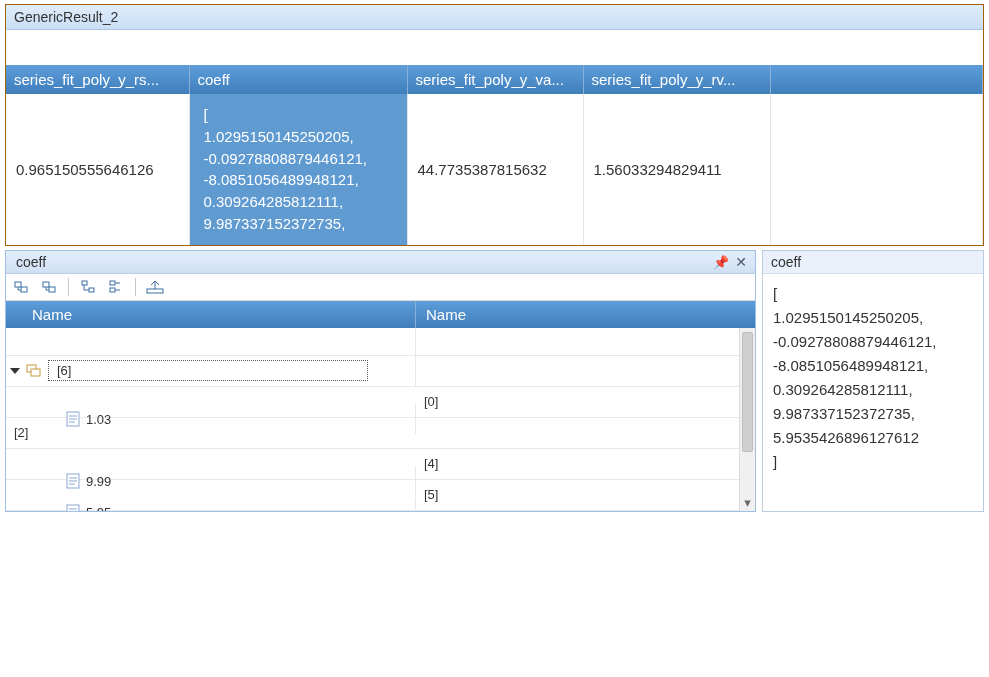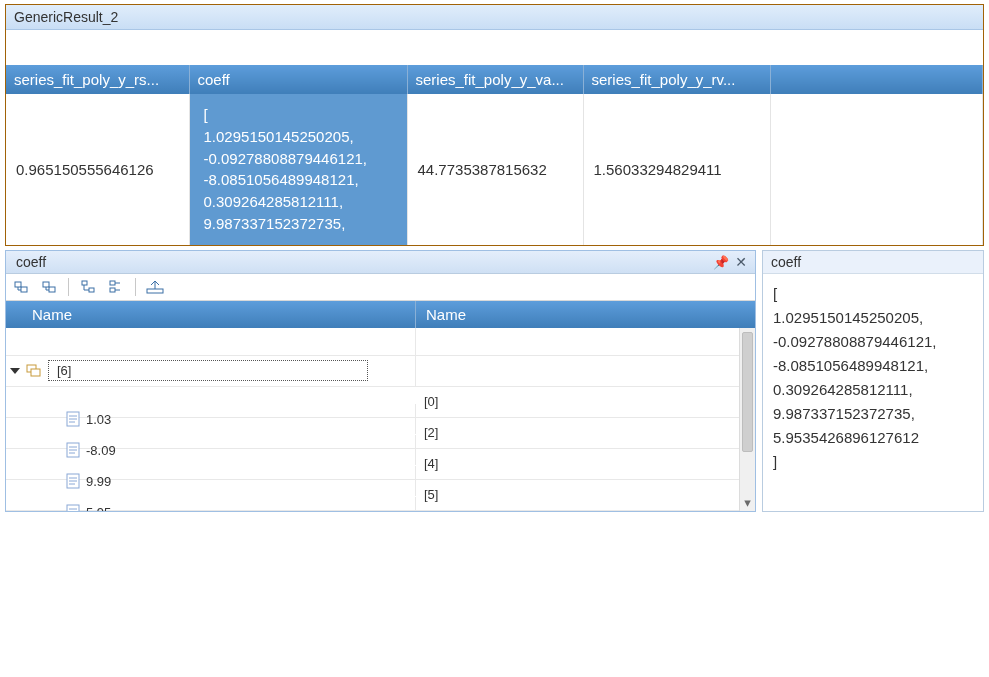--- a/index.html
+++ b/index.html
@@ -334,31 +334,20 @@
                   <line x1="3" y1="5" x2="11" y2="5" stroke="#8aa8d6"></line>
                   <line x1="3" y1="8" x2="11" y2="8" stroke="#8aa8d6"></line>
                   <line x1="3" y1="11" x2="9" y2="11" stroke="#8aa8d6"></line>
                 </svg>
               </span>
             <span>1.03</span>
           </div>
           <div class="c-jpath">[0]</div>
         </div>
         <div class="tree-row leaf">
-          <div class="c-name">
-            <span>
-                <svg width="14" height="16">
-                  <rect x="1" y="1" width="12" height="14" fill="#fff" stroke="#8aa8d6"></rect>
-                  <line x1="3" y1="5" x2="11" y2="5" stroke="#8aa8d6"></line>
-                  <line x1="3" y1="8" x2="11" y2="8" stroke="#8aa8d6"></line>
-                  <line x1="3" y1="11" x2="9" y2="11" stroke="#8aa8d6"></line>
-                </svg>
-              </span>
-            <span>-8.09</span>
-          </div>
           <div class="c-jpath">[2]</div>
         </div>
         <div class="tree-row leaf">
           <div class="c-name">
             <span>
                 <svg width="14" height="16">
                   <rect x="1" y="1" width="12" height="14" fill="#fff" stroke="#8aa8d6"></rect>
                   <line x1="3" y1="5" x2="11" y2="5" stroke="#8aa8d6"></line>
                   <line x1="3" y1="8" x2="11" y2="8" stroke="#8aa8d6"></line>
                   <line x1="3" y1="11" x2="9" y2="11" stroke="#8aa8d6"></line>

